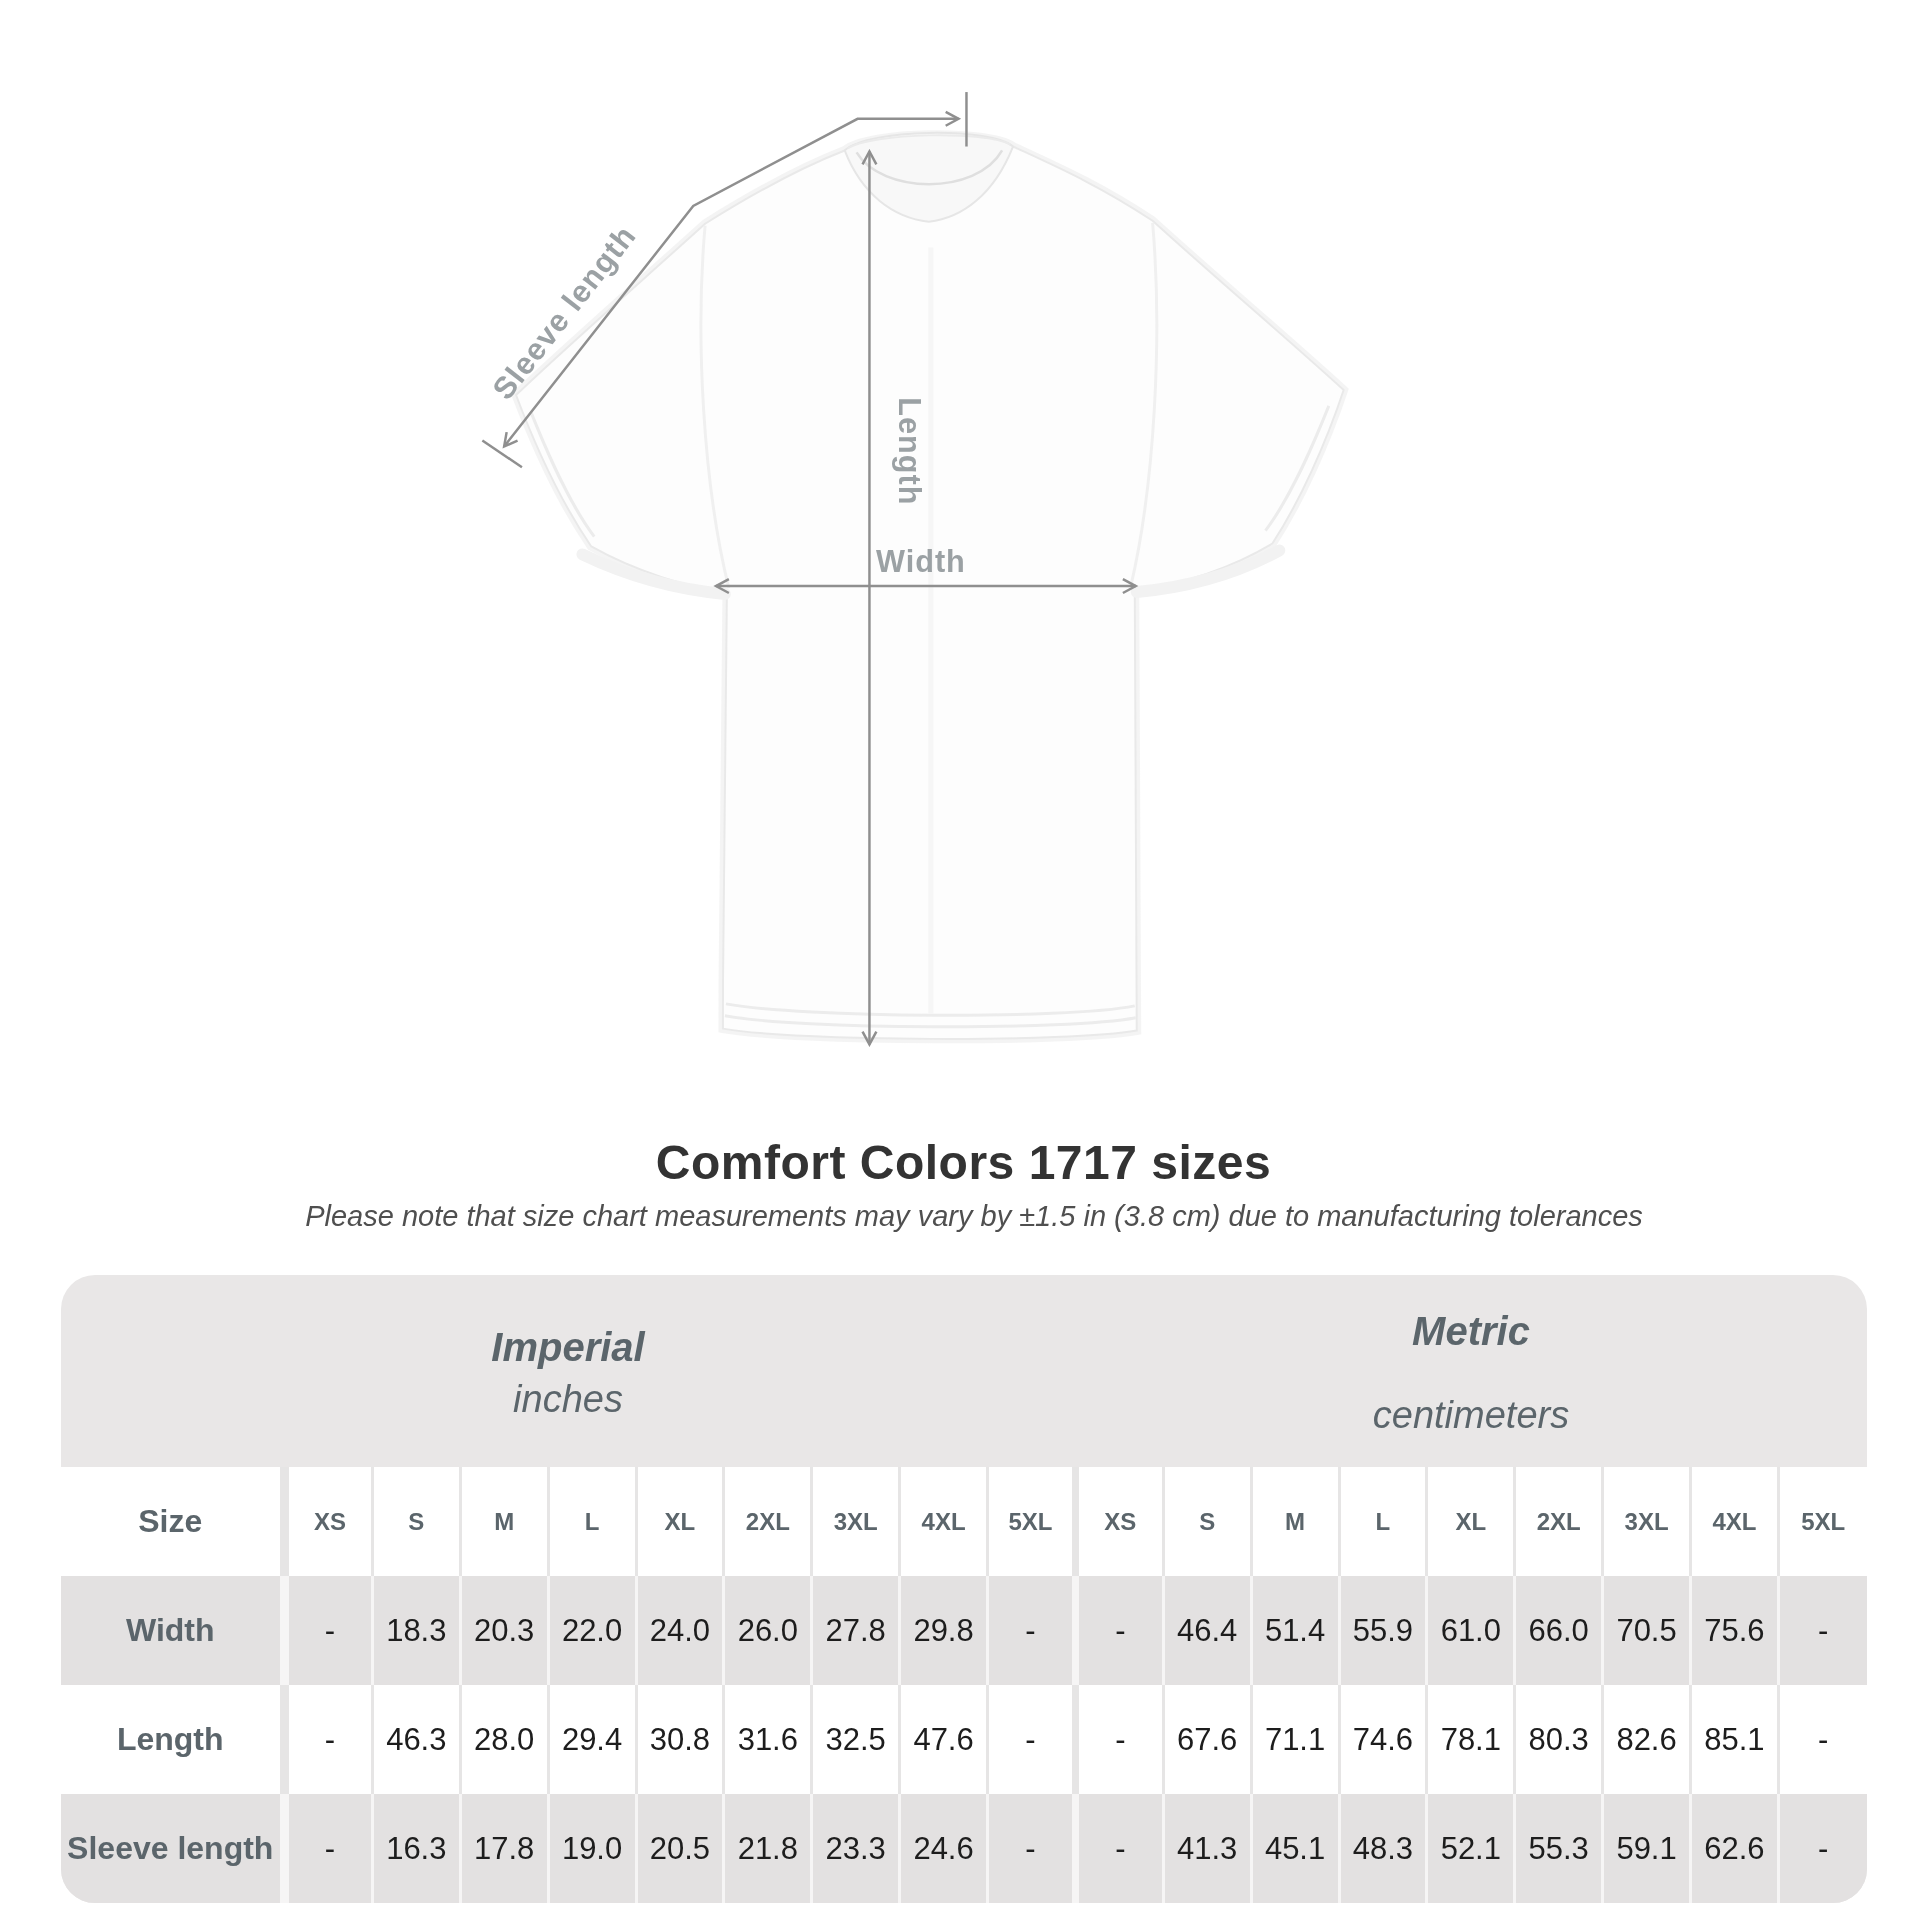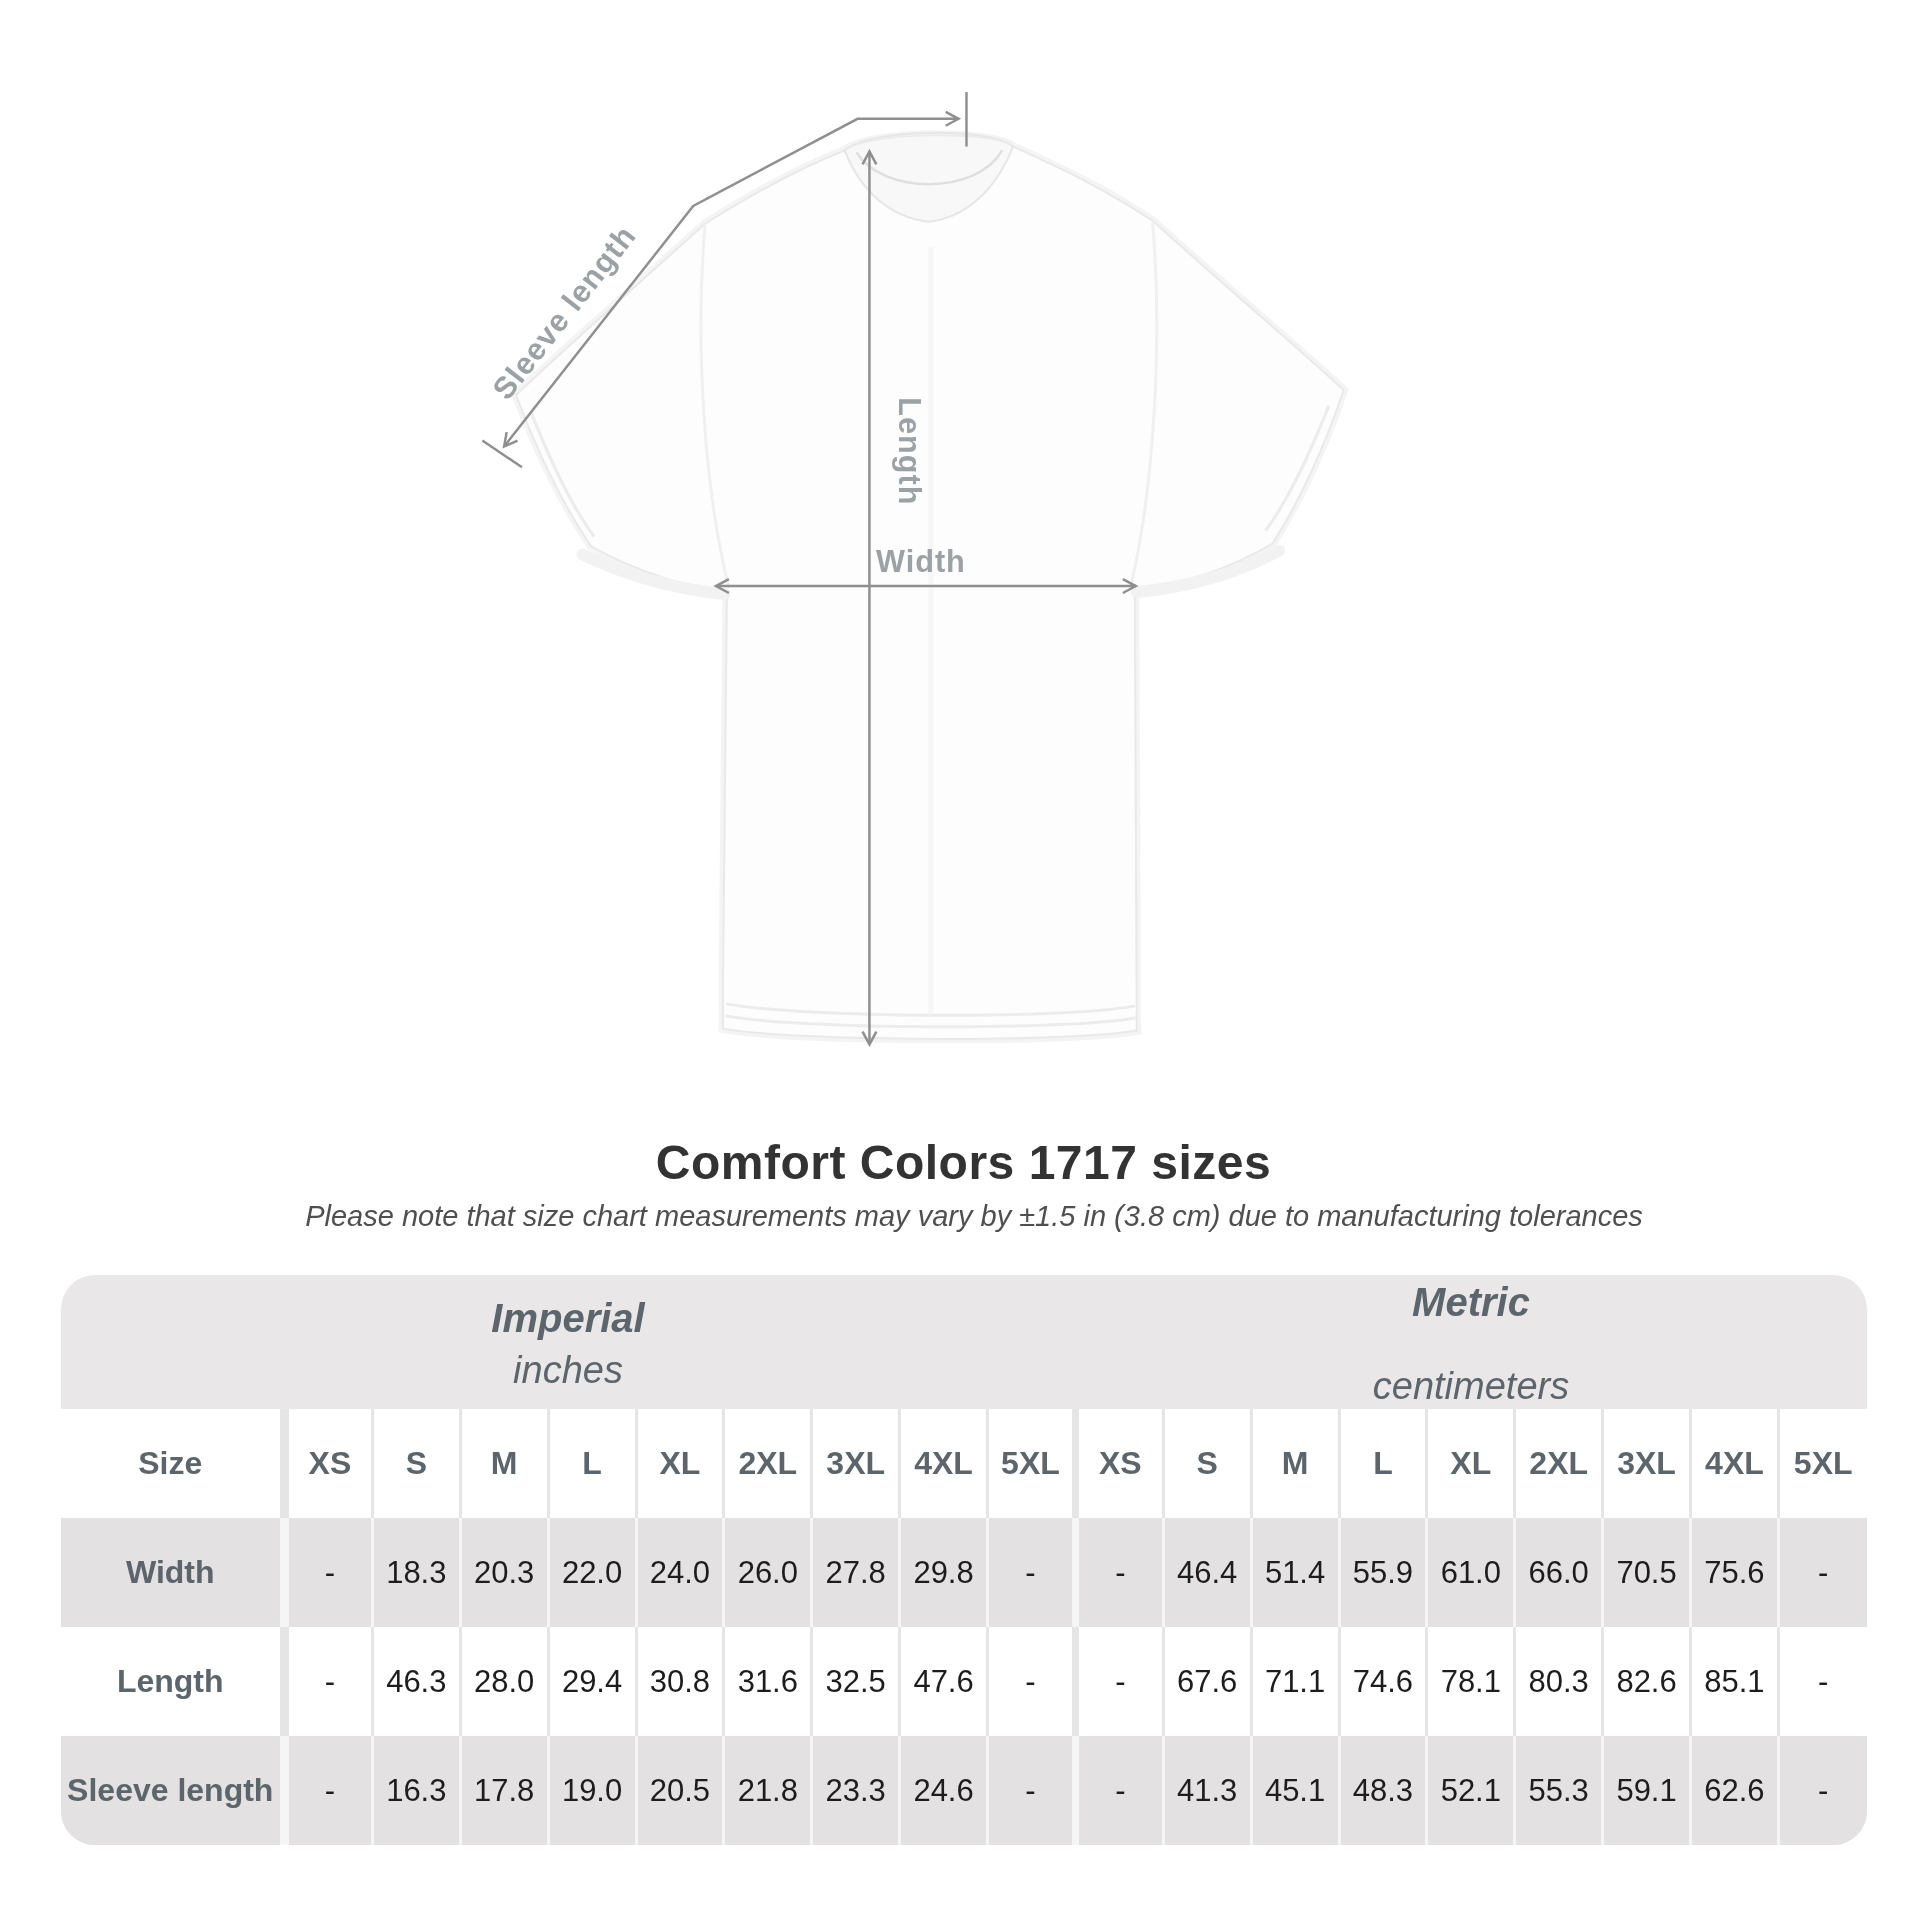--- a/index.html
+++ b/index.html
@@ -27,33 +27,33 @@
 
   
   h1{ text-align:center;font-size:48px;font-weight:bold;color:var(--title,#333333);
       margin:46px 0 10px;letter-spacing:0.5px;}
   .subtitle{text-align:center;font-style:italic;font-size:29px;
       color:var(--subtitle,#4f4f4f);margin:0 0 42px;padding-left:21px;}
 
   
   .size-table{width:1806px;margin:0 auto;background:var(--table-bg,#e9e7e7);
       border-radius:34px;overflow:hidden;}
-  .group-row{display:flex;height:134px;}
+  .group-row{display:flex;height:192px;}
   .group{display:flex;flex-direction:column;justify-content:center;align-items:center;
       gap:8px;padding-top:4px;box-sizing:border-box;}
   .group.imperial{width:1015px;}
   .group.metric{flex:1;gap:40px;}
   .g-name{font-style:italic;font-weight:bold;font-size:40px;color:var(--header-text,#5b656b);}
   .g-unit{font-style:italic;font-size:38px;color:var(--header-text,#5b656b);}
 
   table{width:100%;border-collapse:collapse;table-layout:fixed;}
   col.label-col{width:224px;}
   th,td{height:109px;text-align:center;vertical-align:middle;padding:0;
       font-family:"Liberation Sans","DejaVu Sans",sans-serif;}
-  thead th{font-weight:bold;font-size:32px;color:var(--header-text,#5b656b);}
+  thead th{font-weight:bold;font-size:24px;color:var(--header-text,#5b656b);}
   th.rowlabel{font-weight:bold;font-size:32px;color:var(--header-text,#5b656b);}
   td{font-size:31px;color:var(--data-text,#1d1d1d);}
   tr.r-white>th, tr.r-white>td{background:var(--row-white-bg,#ffffff);}
   tr.r-gray>th,  tr.r-gray>td {background:var(--row-gray-bg,#e3e1e1);}
   tr.r-white>*:not(:first-child){border-left:3px solid var(--sep-on-white,#e6e5e5);}
   tr.r-gray>*:not(:first-child) {border-left:3px solid var(--sep-on-gray,#f6f5f5);}
   .gstart-imp{border-left-width:9px !important;}
   .gstart-met{border-left-width:7px !important;}
 </style>
 </head>

